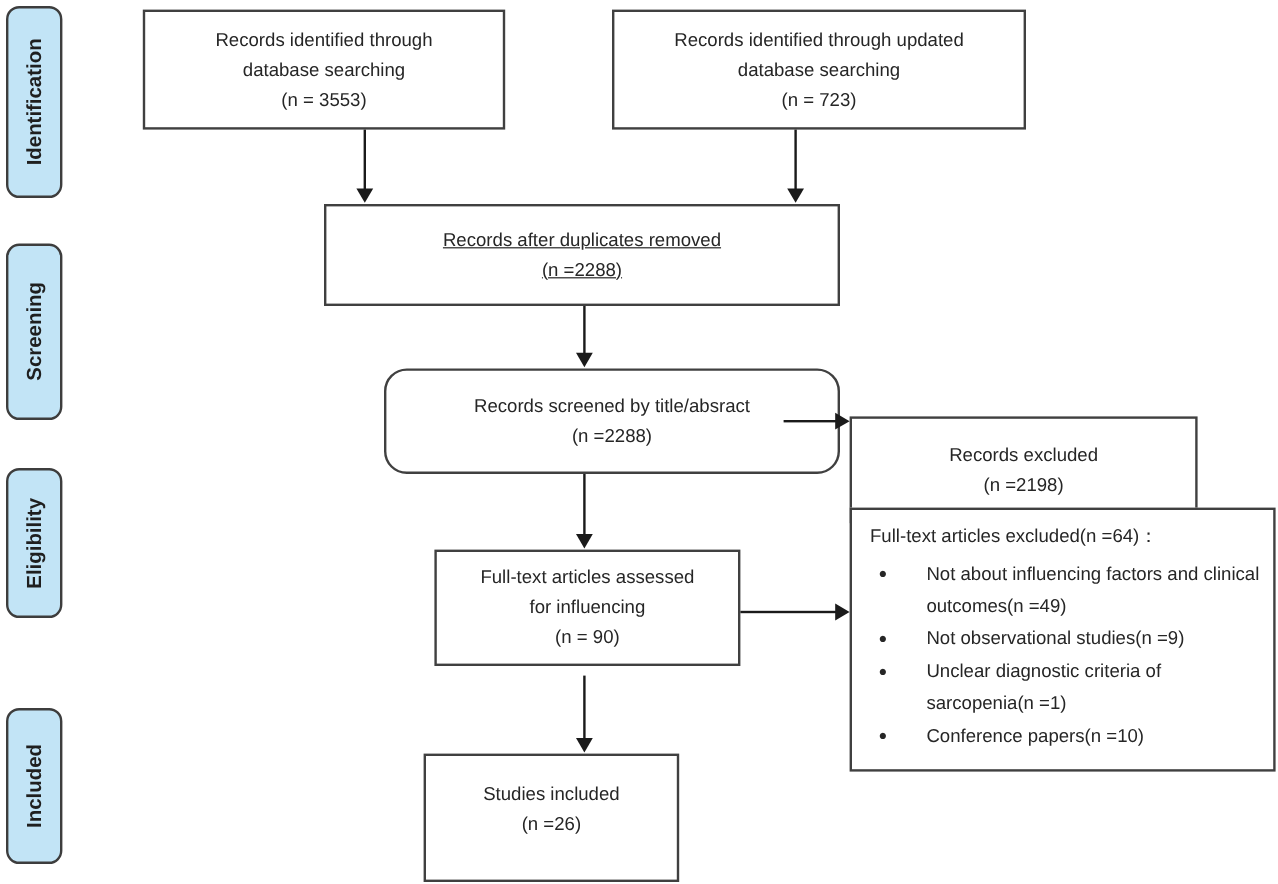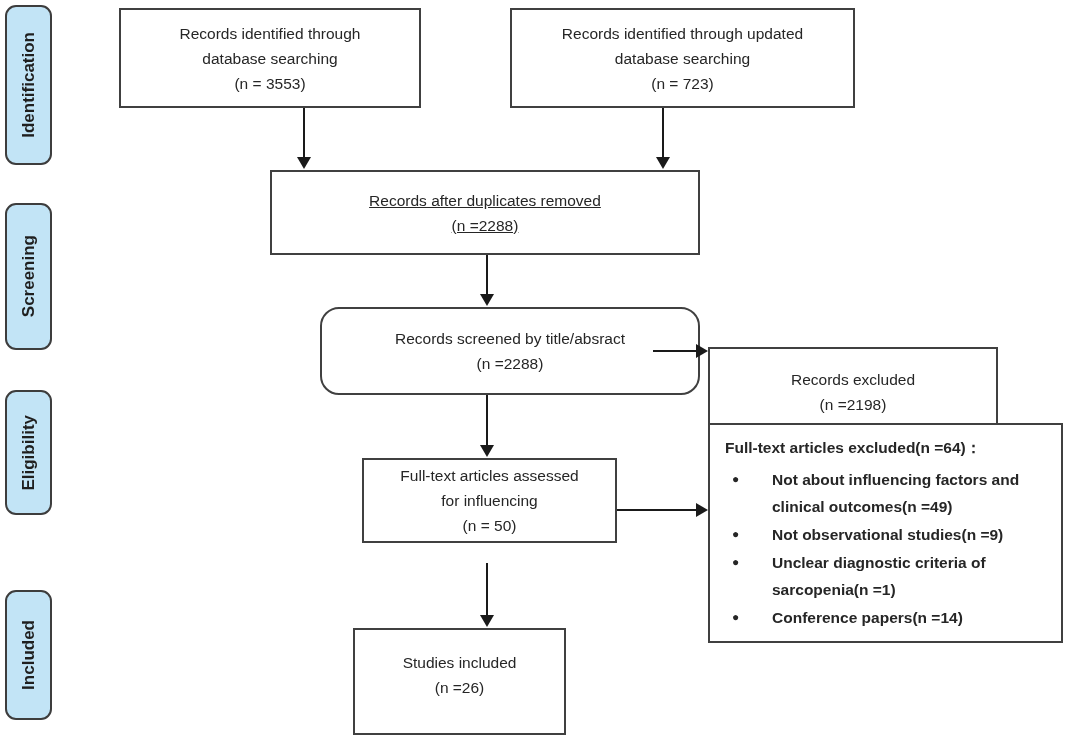--- a/index.html
+++ b/index.html
@@ -43,25 +43,24 @@
     align-items: center;
     justify-content: center;
     text-align: center;
     font-size: 15.5px;
     line-height: 25px;
     color: #262626;
   }
   .fbox.top-align { justify-content: flex-start; padding-top: 20px; }
   .fbox.listbox {
     align-items: stretch;
-    justify-content: space-between;
+    justify-content: flex-start;
     text-align: left;
     padding: 9px 10px 10px 15px;
     line-height: 27px;
-    font-weight: bold;
   }
   .listbox .list-title { margin-bottom: 4px; }
   .bullet-row { display: flex; }
   .bullet-glyph {
     flex: 0 0 47px;
     padding-left: 7px;
     font-size: 12px;
     line-height: 27px;
     box-sizing: border-box;
   }
@@ -134,42 +133,42 @@
 
   <div class="fbox" style="left:320px; top:307px; width:380px; height:88px;border-radius:19px;">
     <div>Records screened by title/absract</div>
     <div>(n =2288)</div>
   </div>
   <div class="fbox" style="left:708px; top:303px; width:290px; height:89px;margin-top:44px;">
     <div>Records excluded</div>
     <div>(n =2198)</div>
   </div>
 
-  <div class="fbox" style="left:362px; top:458px; width:255px; height:85px;">
+  <div class="fbox" style="left:362px; top:458px; width:255px; height:97px;">
     <div>Full-text articles assessed</div>
     <div>for influencing</div>
-    <div>(n = 50)</div>
+    <div>(n = 90)</div>
   </div>
   <div class="fbox listbox" style="left:708px; top:423px; width:355px; height:220px;">
     <div class="list-title">Full-text articles excluded(n =64)：</div>
     <div class="bullet-row">
       <span class="bullet-glyph">●</span>
       <span class="bullet-text">Not about influencing factors and clinical outcomes(n =49)</span>
     </div>
     <div class="bullet-row">
       <span class="bullet-glyph">●</span>
       <span class="bullet-text">Not observational studies(n =9)</span>
     </div>
     <div class="bullet-row">
       <span class="bullet-glyph">●</span>
       <span class="bullet-text">Unclear diagnostic criteria of sarcopenia(n =1)</span>
     </div>
     <div class="bullet-row">
       <span class="bullet-glyph">●</span>
-      <span class="bullet-text">Conference papers(n =14)</span>
+      <span class="bullet-text">Conference papers(n =10)</span>
     </div>
   </div>
 
   <div class="fbox top-align" style="left:353px; top:628px; width:213px; height:107px;">
     <div>Studies included</div>
     <div>(n =26)</div>
   </div>
 
   <div class="arrow-v" style="left:303px; top:108px; height:50px;"></div>
   <div class="arrow-v" style="left:662px; top:108px; height:50px;"></div>

